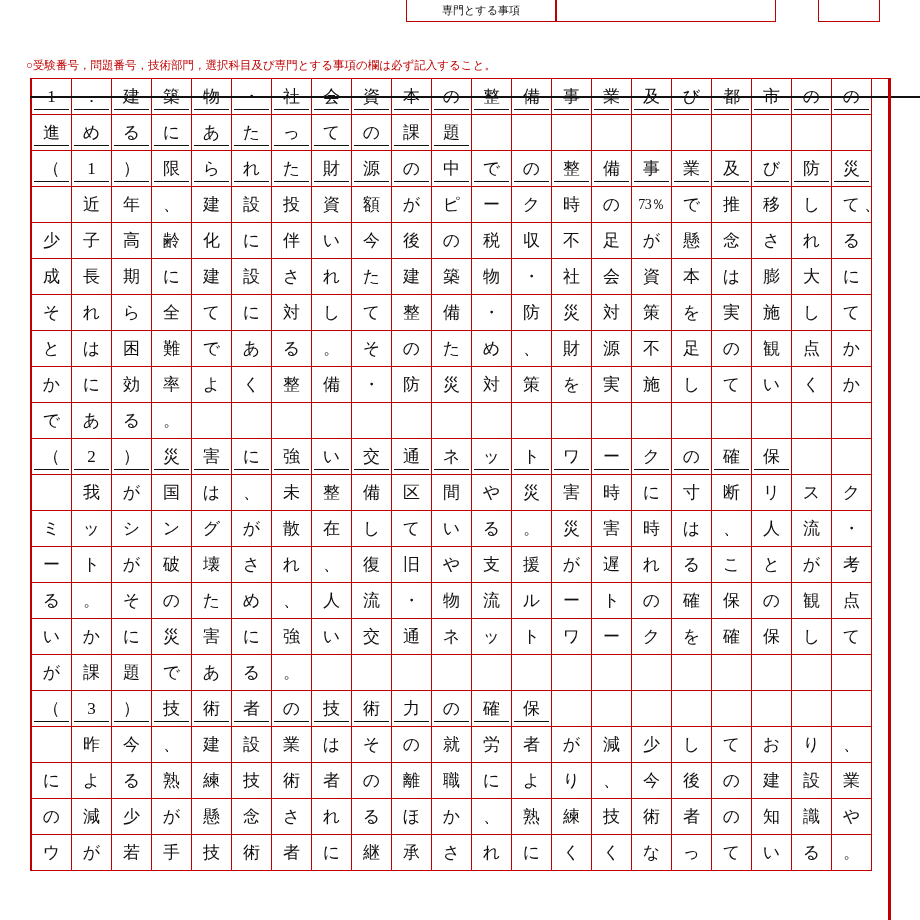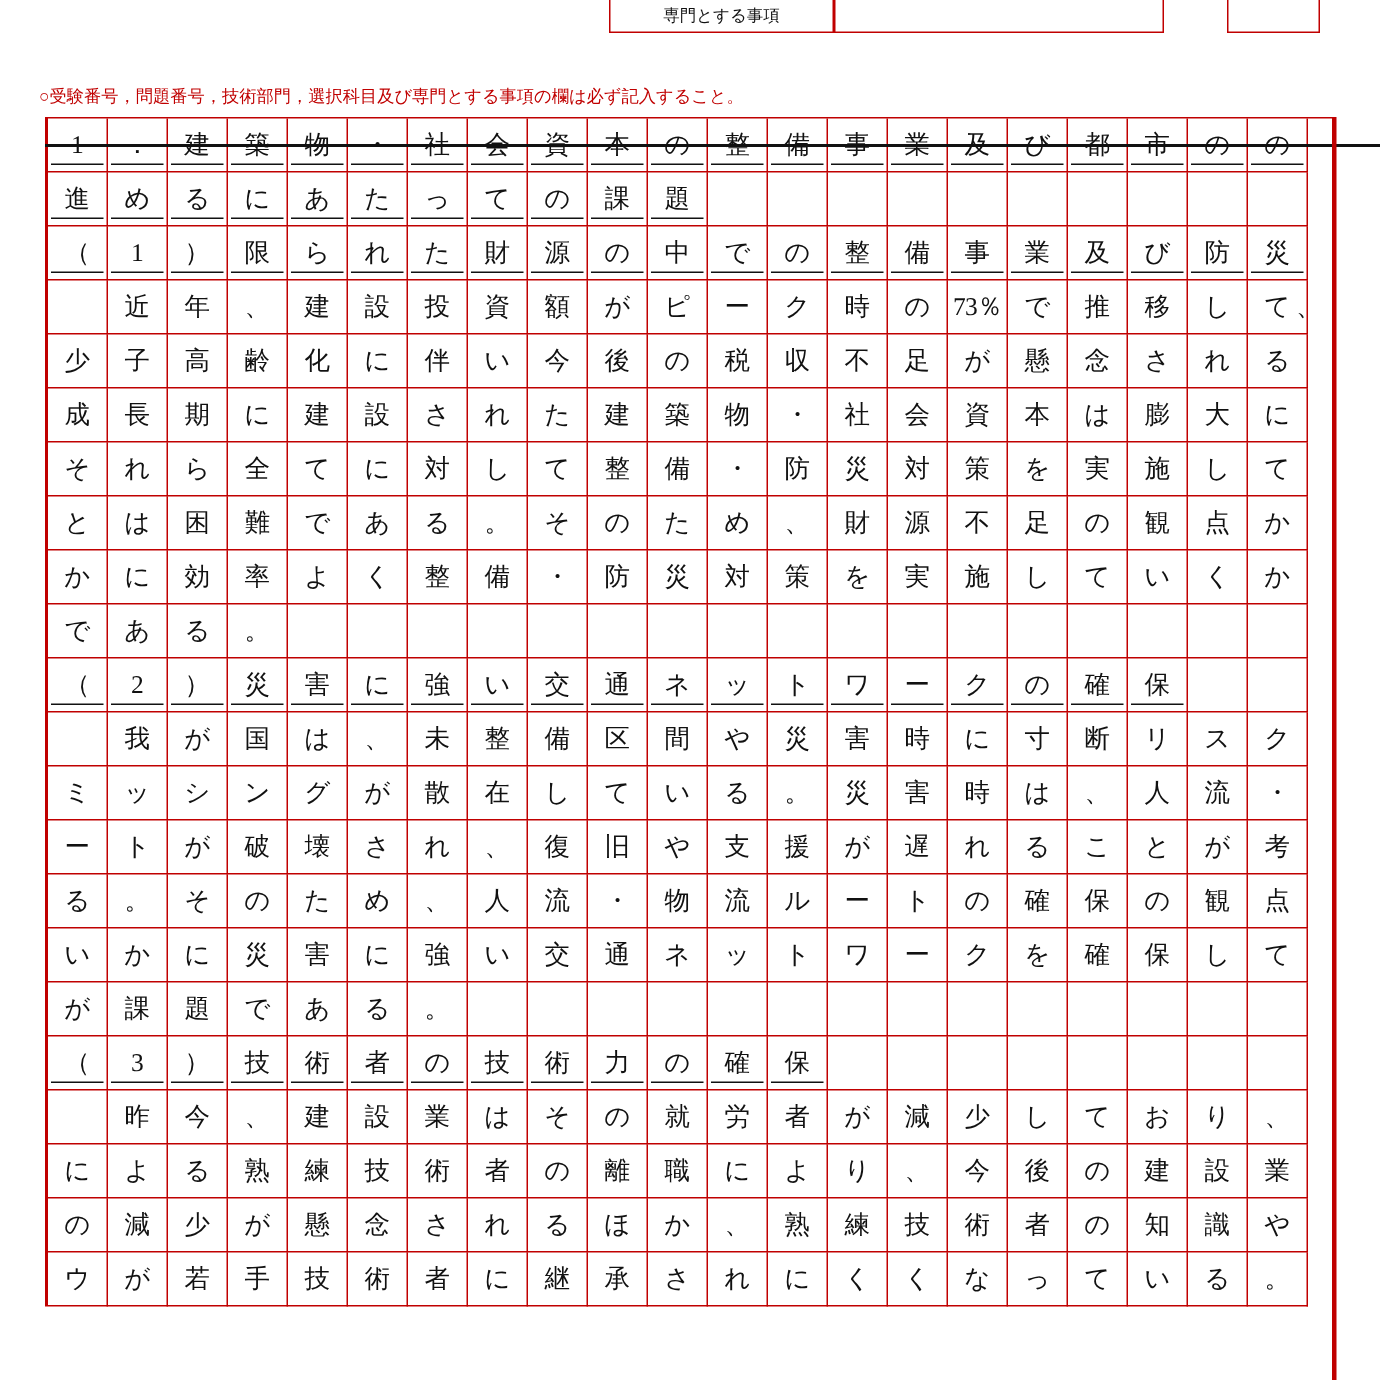--- a/index.html
+++ b/index.html
@@ -105,21 +105,21 @@
   }
   .cell.u::after {
     content: "";
     position: absolute;
     left: 2px;
     right: 2px;
     bottom: 4px;
     height: 1px;
     background: #111111;
   }
-  .cell .sm { font-size: 17px; letter-spacing: -0.5px; }
+  .cell .sm { font-size: 14px; letter-spacing: -0.5px; }
 
   
   .margin-char {
     position: absolute;
     left: 864px;
     width: 30px;
     height: 36px;
     display: flex;
     align-items: center;
     justify-content: flex-start;

